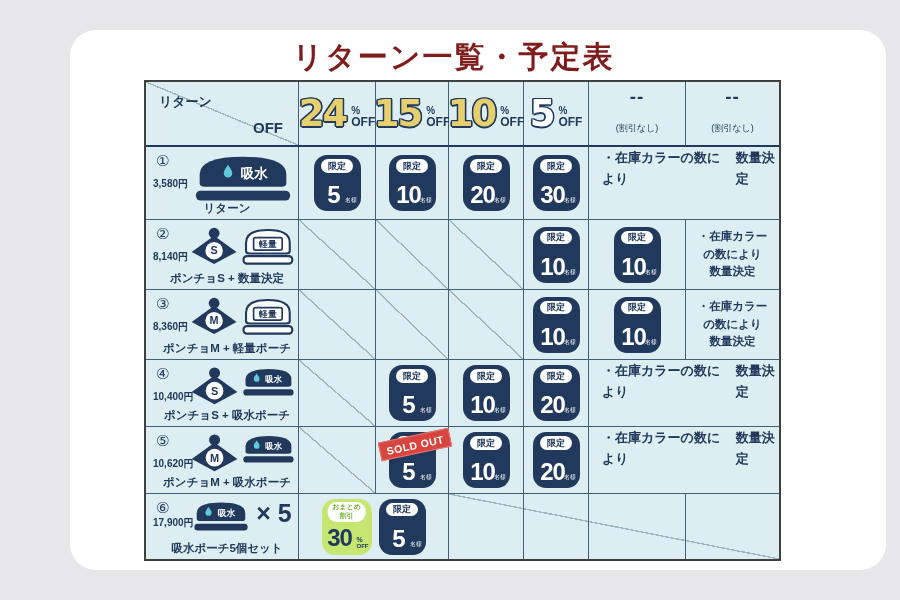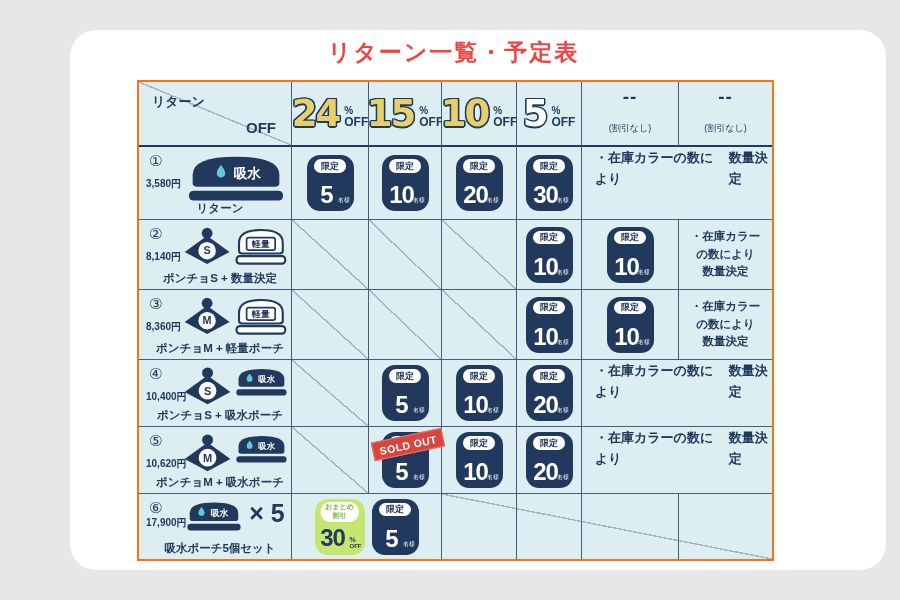--- a/index.html
+++ b/index.html
@@ -8,29 +8,29 @@
     background:#e7e7e9;
     font-family:"Liberation Sans","DejaVu Sans",sans-serif;
     color:#20395c;
   }
   .card{
     position:absolute;left:70px;top:30px;width:816px;height:540px;
     background:#ffffff;border-radius:26px;
   }
   .title{
     position:absolute;left:65px;top:7px;width:637px;text-align:center;
-    font-size:23px;font-weight:bold;color:#ef4444;letter-spacing:2px;
+    font-size:30px;font-weight:bold;color:#7f1d1d;letter-spacing:2px;
   }
   
   .tbl{
-    position:absolute;left:67px;top:50px;
+    position:absolute;left:74px;top:50px;
     display:grid;
     grid-template-columns:153px 77px 73px 75px 65px 97px 93px;
     grid-template-rows:65px 73px 70px 70px 67px 67px 65px;
-    border:2px solid #f97316;
+    border:2px solid #404040;
     background:#b91c1c;
   }
   .cell{
     position:relative;background:#dceef1;box-sizing:border-box;
     border-right:1px solid #41607c;border-bottom:1px solid #41607c;
   }
   .hdr{border-bottom:2px solid #20395c;}
   .noR{border-right:none;}
   .noB{border-bottom:none;}
   

